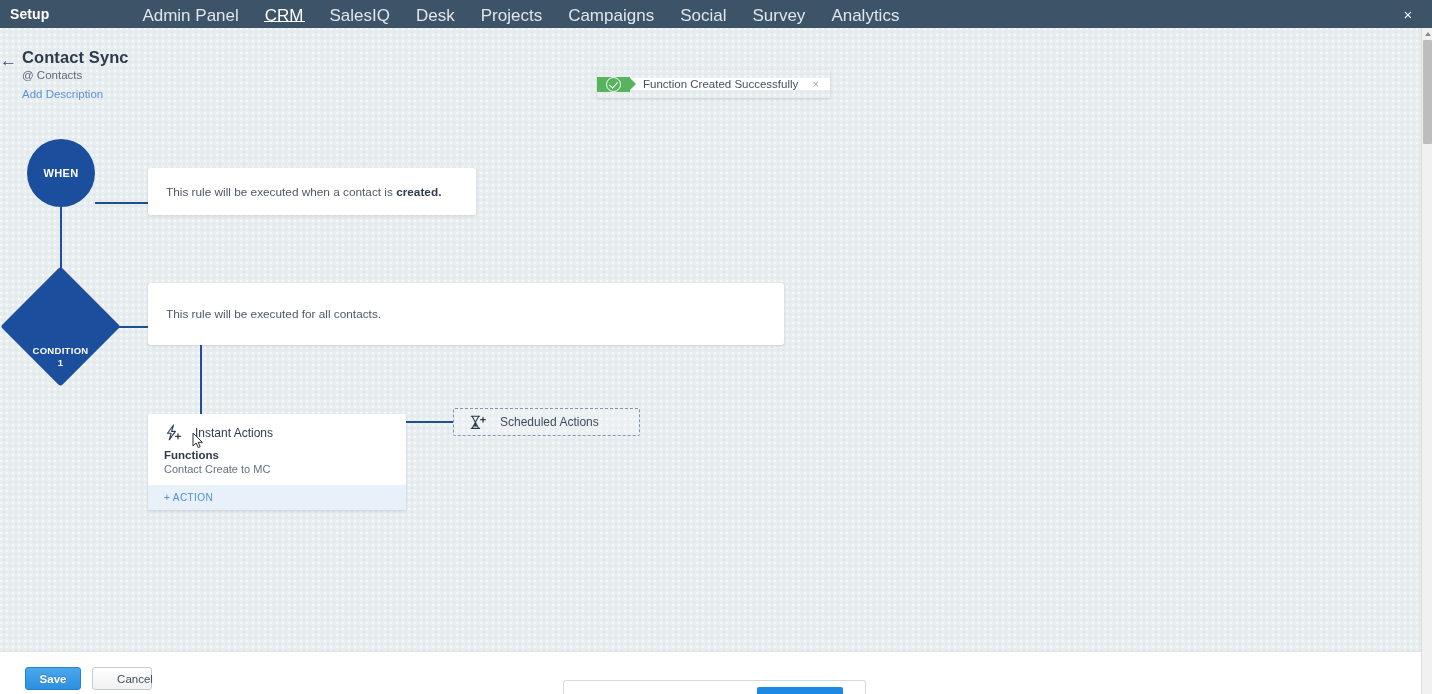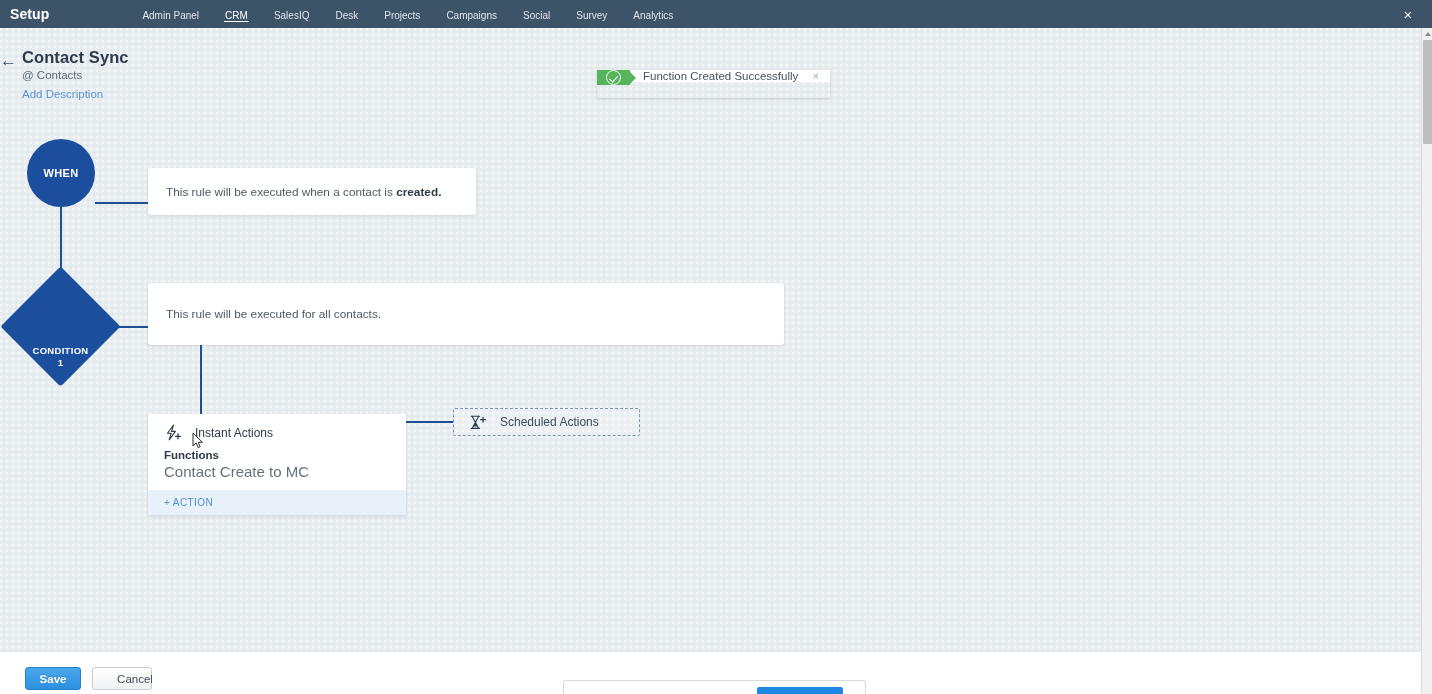--- a/index.html
+++ b/index.html
@@ -26,21 +26,21 @@
     margin-left: 10px;
     letter-spacing: .1px;
   }
   #topnav .navlist {
     display: flex; align-items: center;
     margin-left: 48px;
     height: 28px;
   }
   #topnav .navitem {
     color: #dfe6ec;
-    font-size: 10px;
+    font-size: 17px;
     padding: 0 13px;
     height: 24px;
     line-height: 28px;
     cursor: pointer;
     position: relative;
     white-space: nowrap;
   }
   #topnav .navitem.active { color: #ffffff; }
   #topnav .navitem.active::after {
     content: "";
@@ -89,21 +89,21 @@
   }
   #add-description {
     position: absolute; left: 22px; top: 60px;
     font-size: 11.5px; color: #5b93d6; cursor: pointer;
   }
 
   
   #toast {
     position: absolute; left: 597px; top: 42px;
     width: 233px; height: 28px;
-    display: flex; align-items: flex-start;
+    display: flex; align-items: center;
     box-shadow: 0 1px 3px rgba(0,0,0,.13);
   }
   #toast .icon-box {
     width: 33px;
     background: #56b45c;
     display: flex; align-items: center; justify-content: center;
     position: relative;
   }
   #toast .icon-box::after {
     content: "";
@@ -216,21 +216,21 @@
   }
   #card-instant .head .title {
     font-size: 12px; font-weight: normal; color: #2d3b4a;
     margin-left: 12px;
   }
   #card-instant .body { padding: 2px 28px 10px 16px; }
   #card-instant .act-name {
     font-size: 11.5px; font-weight: bold; color: #2d3b4a;
   }
   #card-instant .act-value {
-    font-size: 15px; color: #64717e; margin-top: 2px;
+    font-size: 11px; color: #64717e; margin-top: 2px;
   }
   #card-instant .footer {
     background: #e8f0fa;
     padding: 7px 16px;
     font-size: 10px; color: #4f8fd6;
     letter-spacing: .4px;
     cursor: pointer;
   }
 
   

